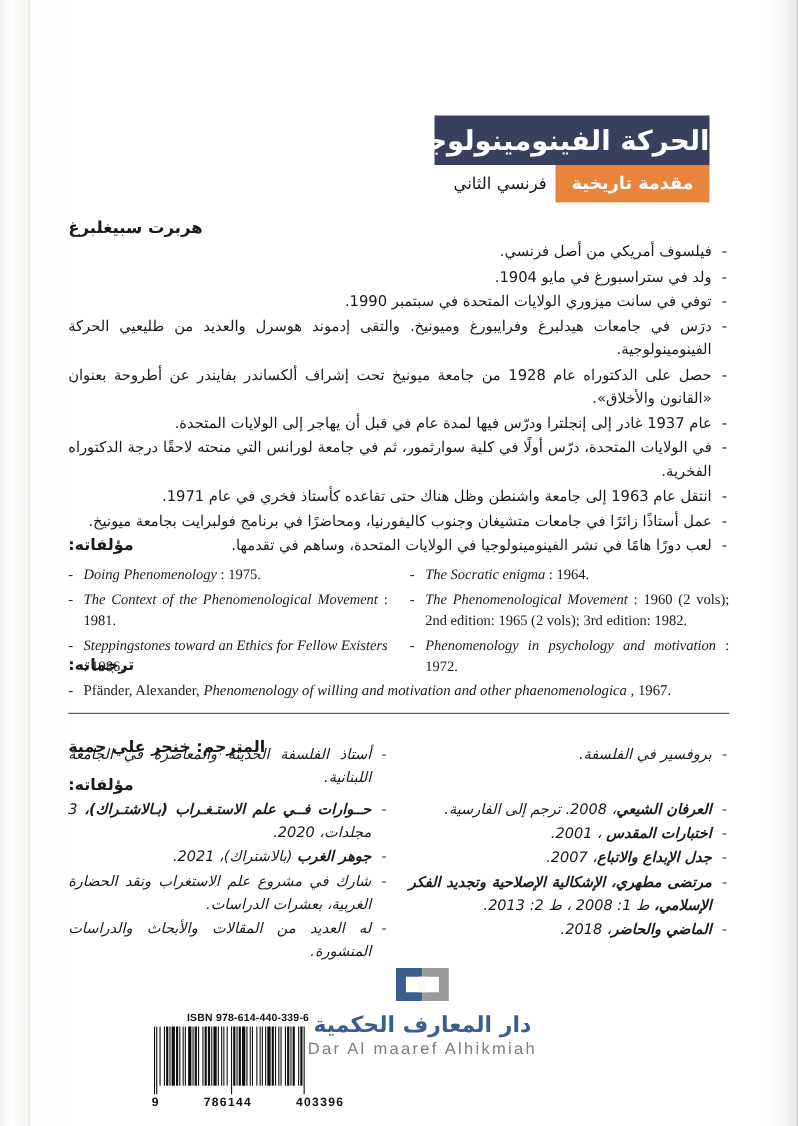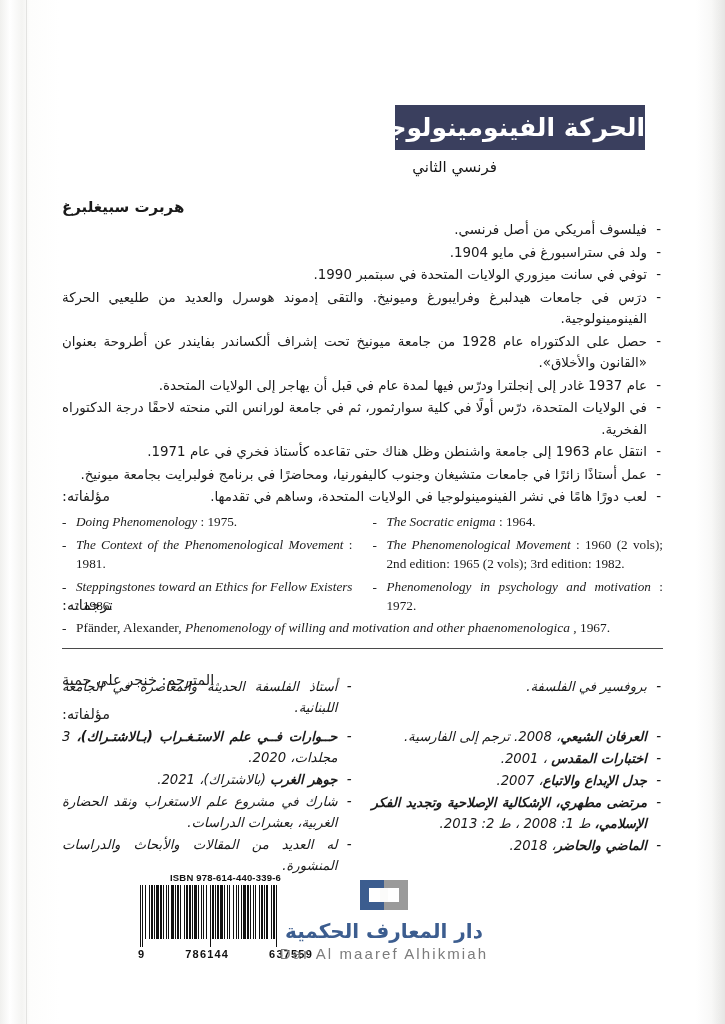--- a/index.html
+++ b/index.html
@@ -93,21 +93,21 @@
   
   .ar-block {
     position: absolute;
     right: 62px;
     left: 62px;
     direction: rtl;
     text-align: right;
   }
   .sec-head {
     font-size: 14.5px;
-    font-weight: normal;
+    font-weight: bold;
     text-align: left;
     margin: 0 0 2px 0;
   }
   .name-head {
     font-size: 15px;
     font-weight: bold;
     text-align: left;
     margin: 0 0 3px 0;
   }
   ul.ar-list {
@@ -192,21 +192,21 @@
     gap: 18px;
   }
   .col { flex: 1; font-style: italic; }
   .col ul.ar-list > li { font-size: 13.2px; line-height: 21px; }
   .bold { font-weight: bold; }
 
   
   .isbn-area {
     position: absolute;
     left: 103px;
-    top: 872px;
+    top: 920px;
     width: 210px;
   }
   .isbn-text {
     font-family: "Liberation Sans", sans-serif;
     font-size: 9.5px;
     letter-spacing: 0.2px;
     direction: ltr;
     text-align: center;
     width: 175px;
     color: #111;
@@ -260,20 +260,21 @@
 <body>
 
 <div class="page">
   <div class="paper-shade"></div>
   <div class="spine-line"></div>
   <div class="edge-shadow"></div>
 
   <div class="banner-wrap">
     <div class="banner-title">الحركة الفينومينولوجية</div>
     <div class="subtitle-row">
+      <div class="banner-sub">مقدمة تاريخية</div>
       <div class="part-label">فرنسي الثاني</div>
     </div>
   </div>
 
   <div class="ar-block" style="top:198px;">
     <div class="name-head">هربرت سبيغلبرغ</div>
     <ul class="ar-list">
         <li>فيلسوف أمريكي من أصل فرنسي.</li>
         <li>ولد في ستراسبورغ في مايو 1904.</li>
         <li>توفي في سانت ميزوري الولايات المتحدة في سبتمبر 1990.</li>
@@ -412,21 +413,21 @@
           <rect x="126" y="0" width="1" height="54"></rect>
           <rect x="128" y="0" width="2" height="54"></rect>
           <rect x="133" y="0" width="1" height="54"></rect>
           <rect x="135" y="0" width="2" height="54"></rect>
           <rect x="138" y="0" width="1" height="62"></rect>
         </g>
     </svg>
     <div class="barcode-digits">
       <span>9</span>
       <span>786144</span>
-      <span>637559</span>
+      <span>403396</span>
     </div>
   </div>
 
   <div class="publisher">
     <svg class="pub-mark" width="52" height="38" viewBox="0 0 52 38">
       <path d="M2 4 H26 V12 H11 V26 H26 V34 H2 Z" fill="#3c5d8f"></path>
       <path d="M26 4 H50 V34 H26 V26 H41 V12 H26 Z" fill="#9a9a9a"></path>
       <rect x="22" y="12" width="8" height="14" fill="#fbfbfa"></rect>
     </svg>
     <div class="pub-ar">دار المعارف الحكمية</div>

